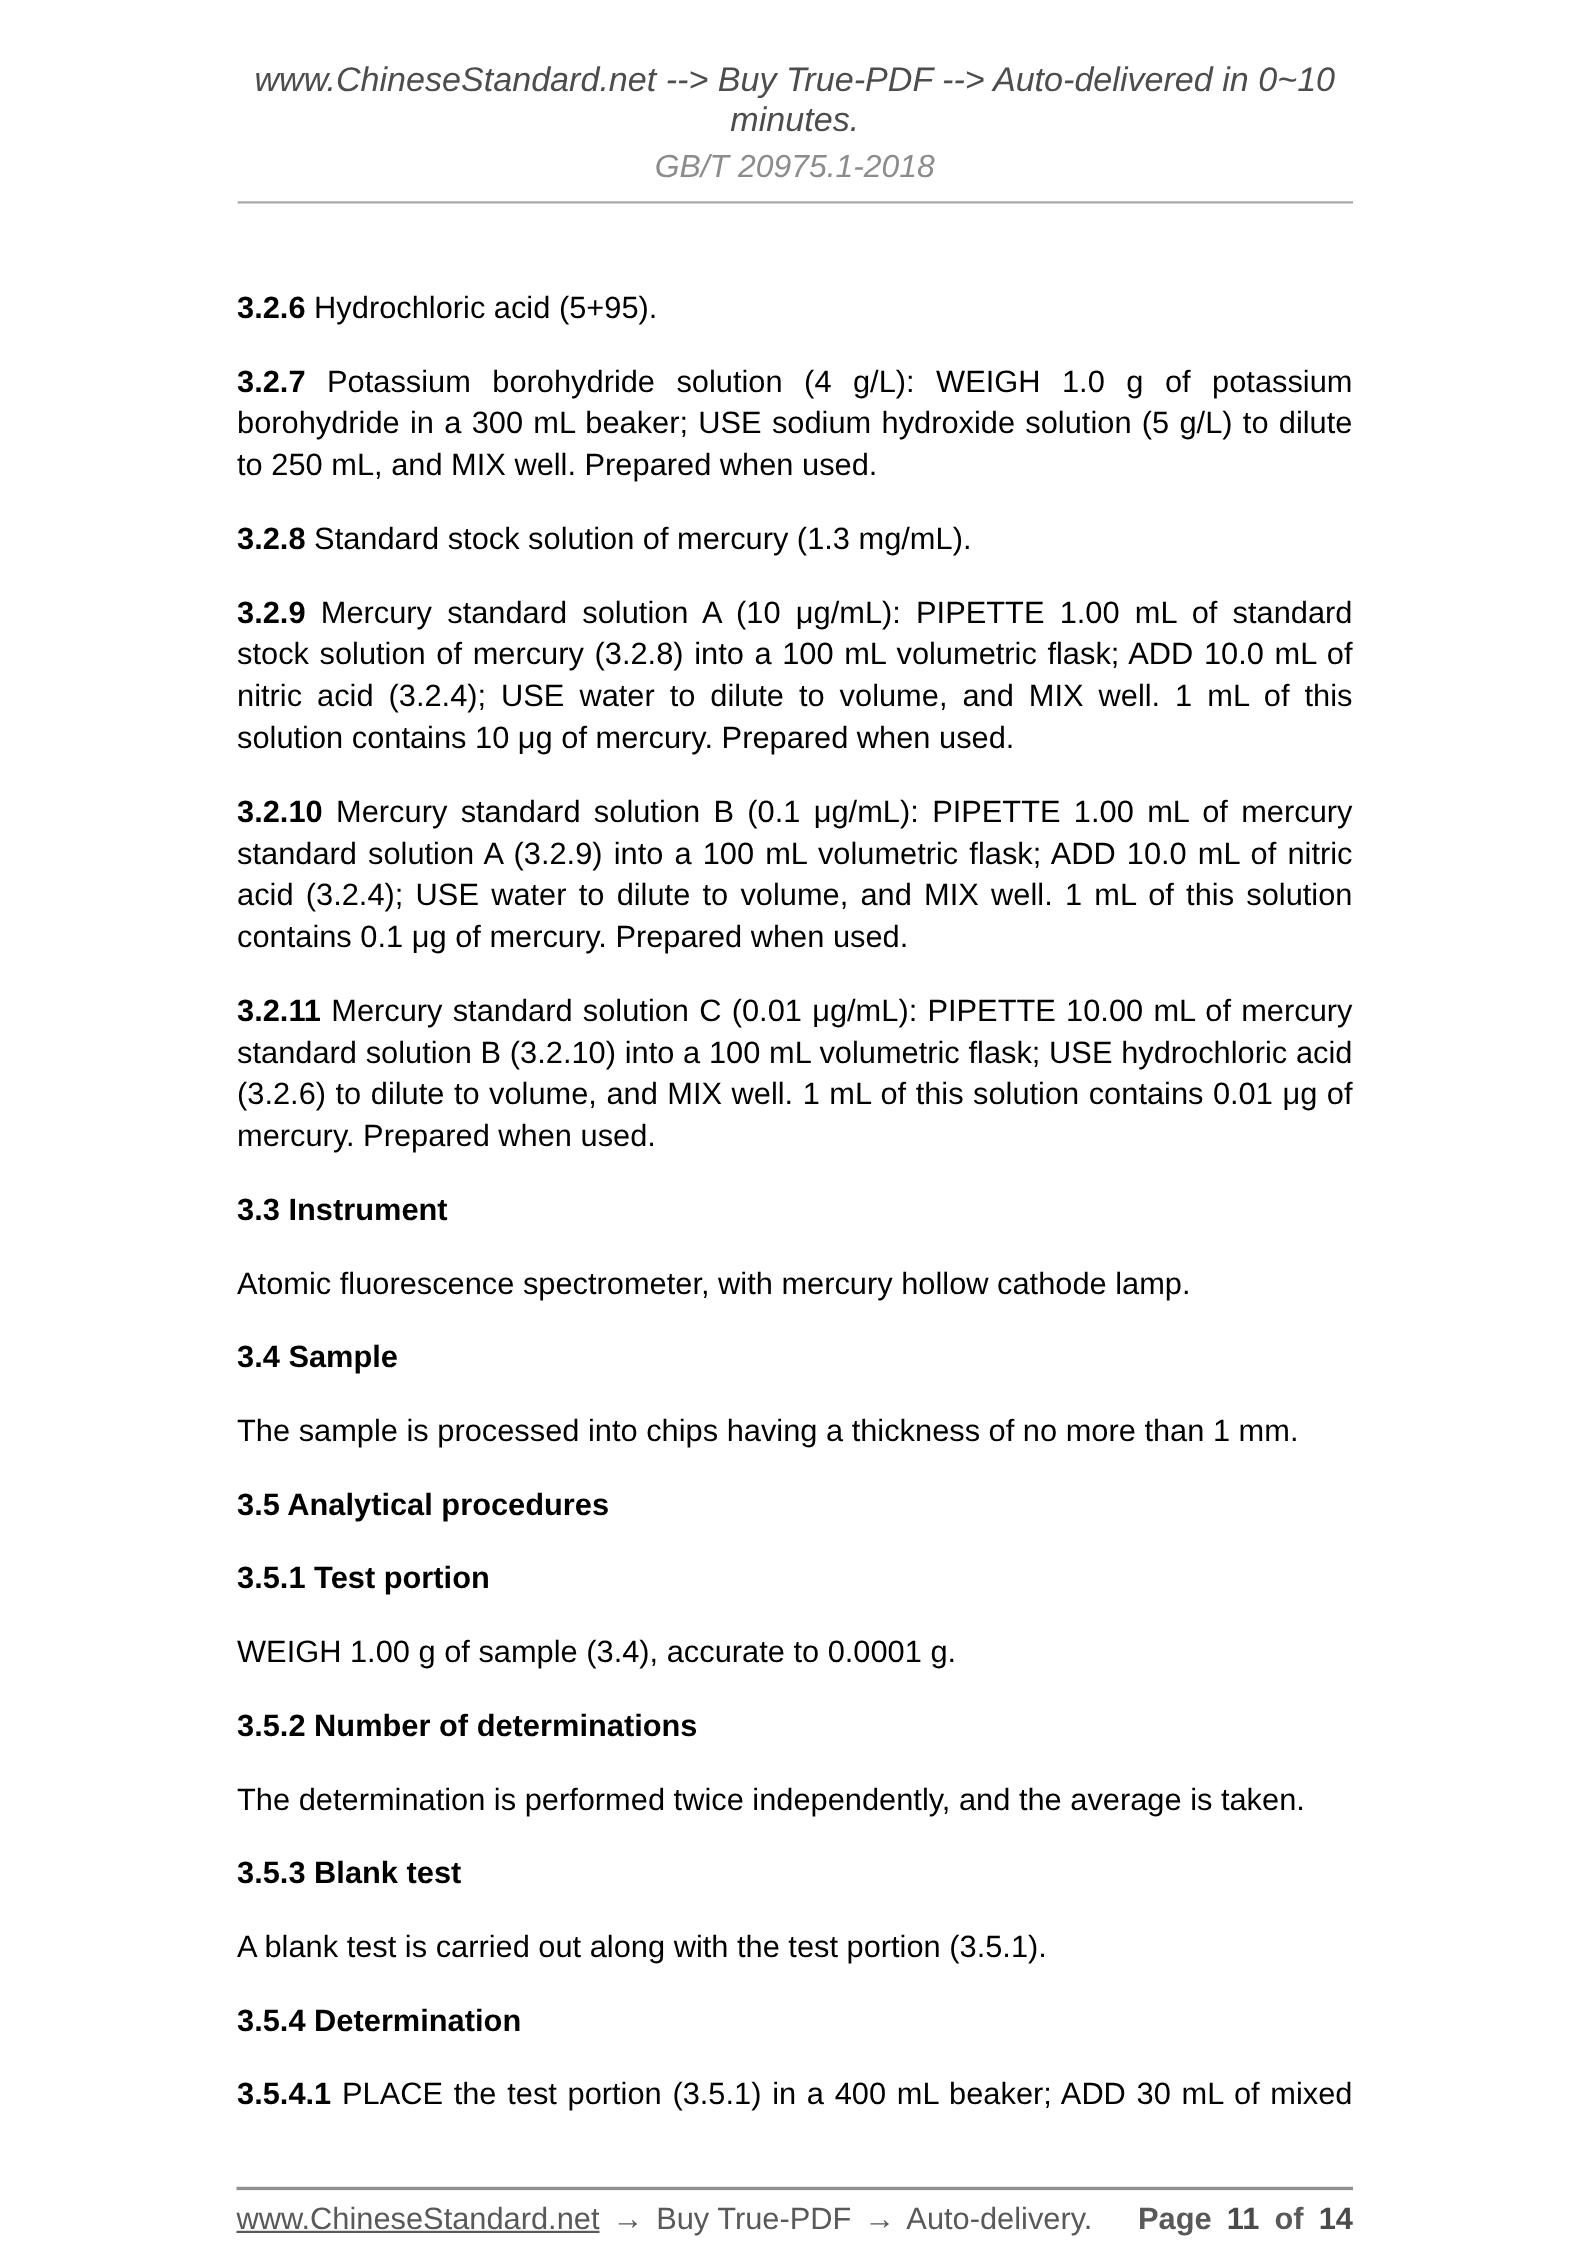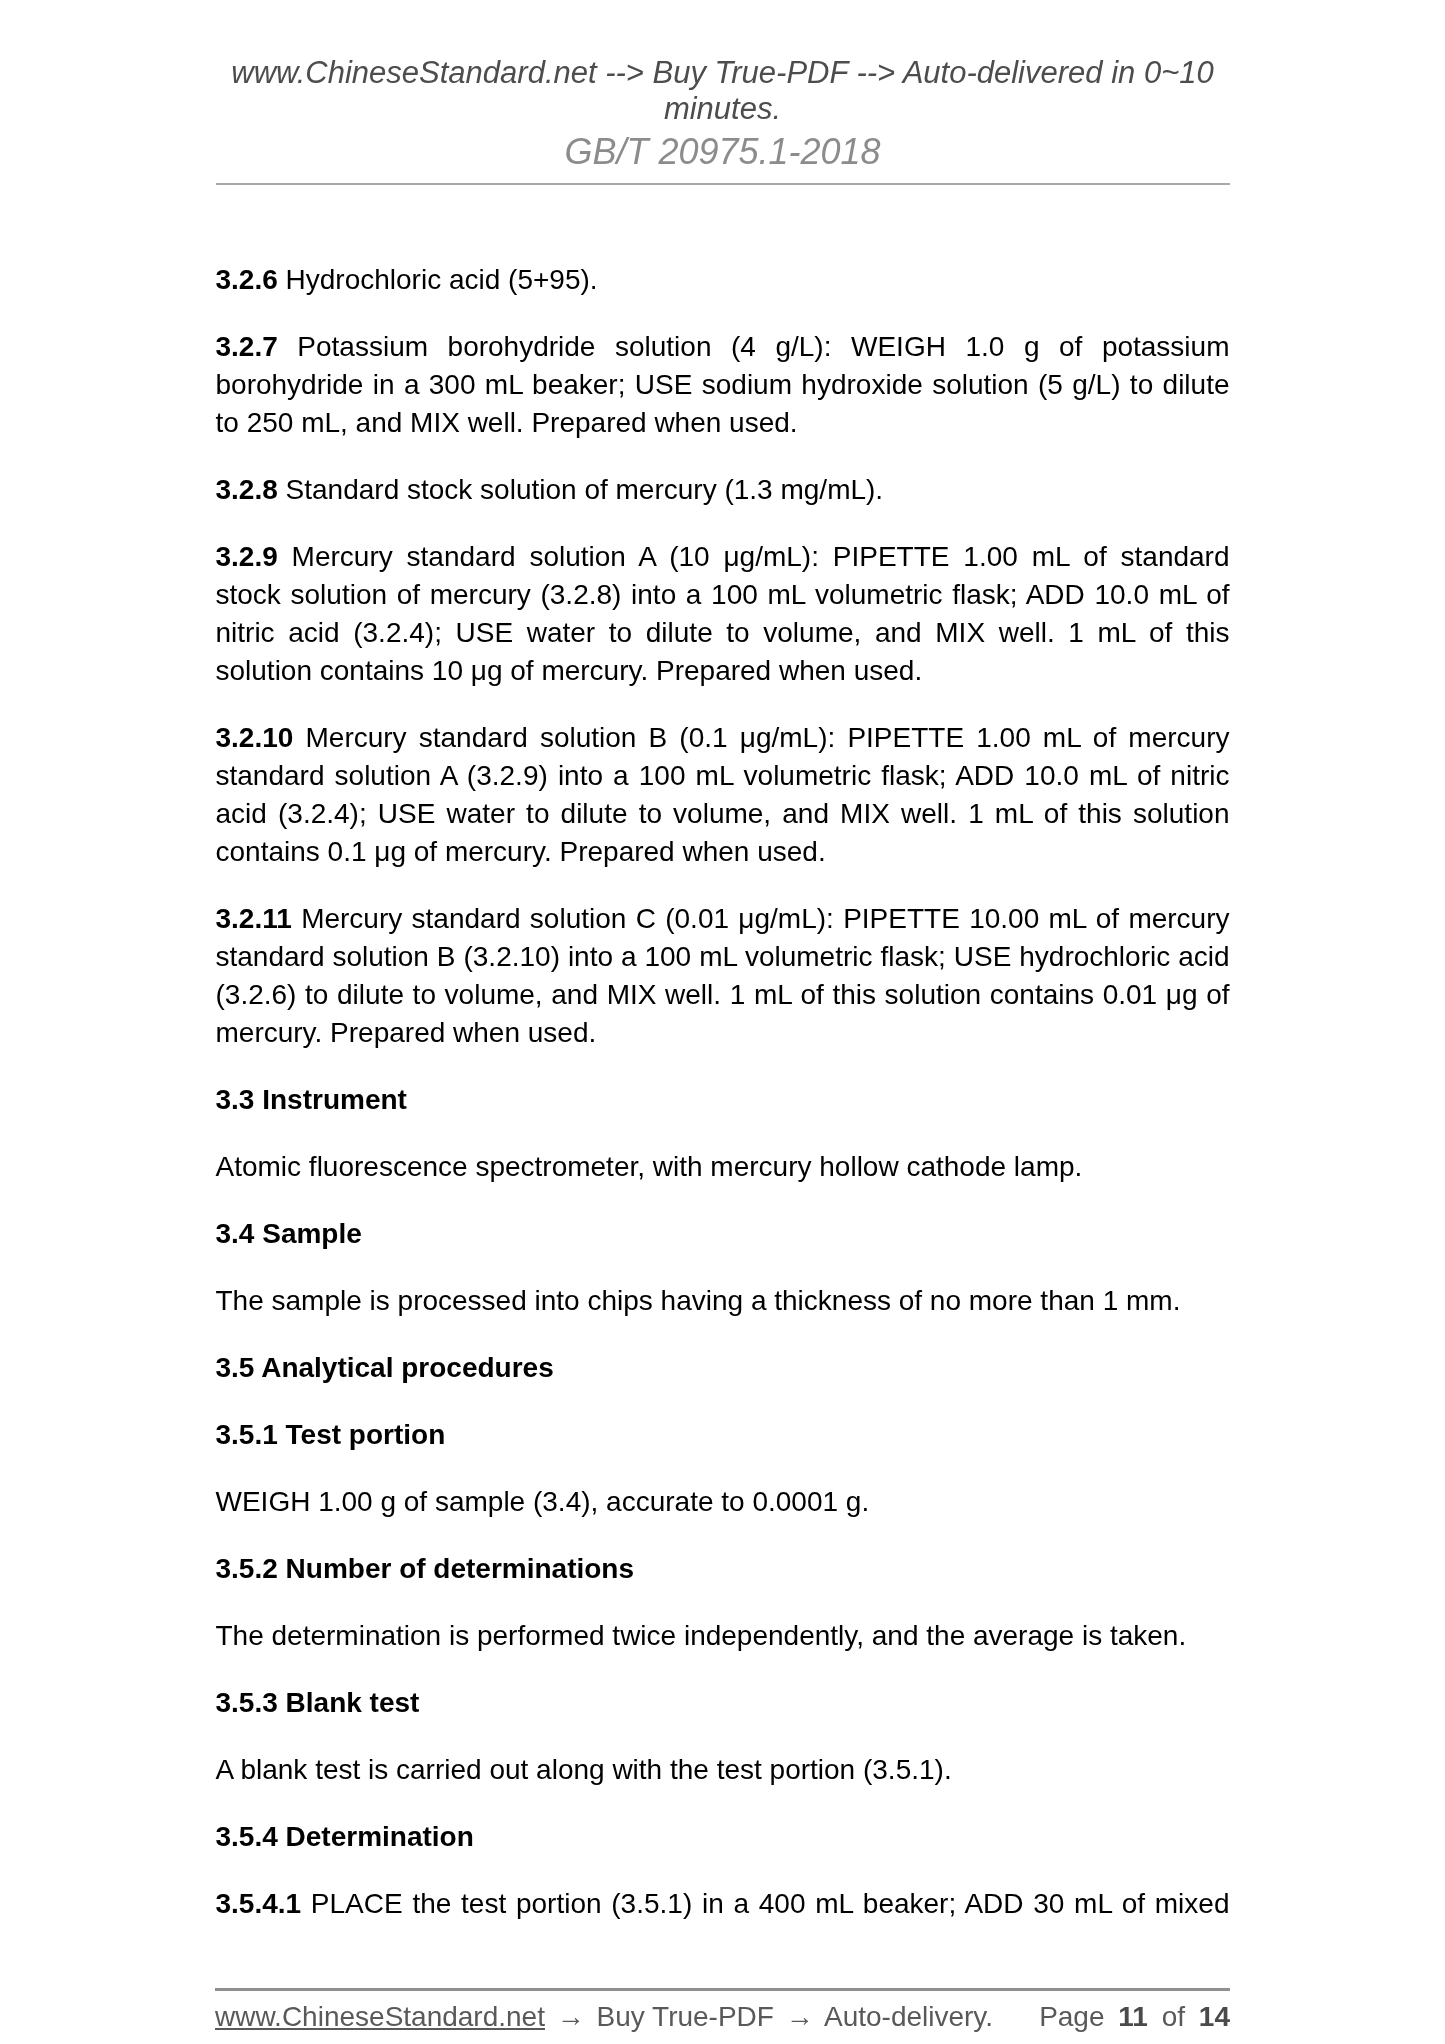--- a/index.html
+++ b/index.html
@@ -16,21 +16,21 @@
 
   
   .header { padding-top: 55px; text-align: center; font-style: italic; }
   .header-banner {
     font-size: 31px;
     line-height: 36px;
     color: #4d4d4d;
   }
   .doc-number {
     margin-top: 9px;
-    font-size: 36px;
+    font-size: 29px;
     line-height: 32px;
     color: #8c8c8c;
   }
   .top-rule {
     width: 1014px;
     margin: 15px auto 0 auto;
     border: none;
     border-top: 2px solid #a8a8a8;
   }
 
@@ -61,21 +61,21 @@
     line-height: 34px;
     color: #595959;
   }
   .footer-row { display: flex; justify-content: space-between; align-items: baseline; }
   .footer-left a {
     color: #595959;
     text-decoration: underline;
     cursor: pointer;
   }
   .footer-left .arrow { padding: 0 4px; }
-  .footer-right { word-spacing: 6px; }
+  .footer-right { word-spacing: 6px; font-weight: bold; }
   .footer-right b { color: #4a4a4a; }
 </style>
 </head>
 <body>
 
 <div class="page">
 
   <div class="header content">
     <div class="header-banner">www.ChineseStandard.net --&gt; Buy True-PDF --&gt; Auto-delivered in 0~10 minutes.</div>
     <div class="doc-number">GB/T 20975.1-2018</div>

